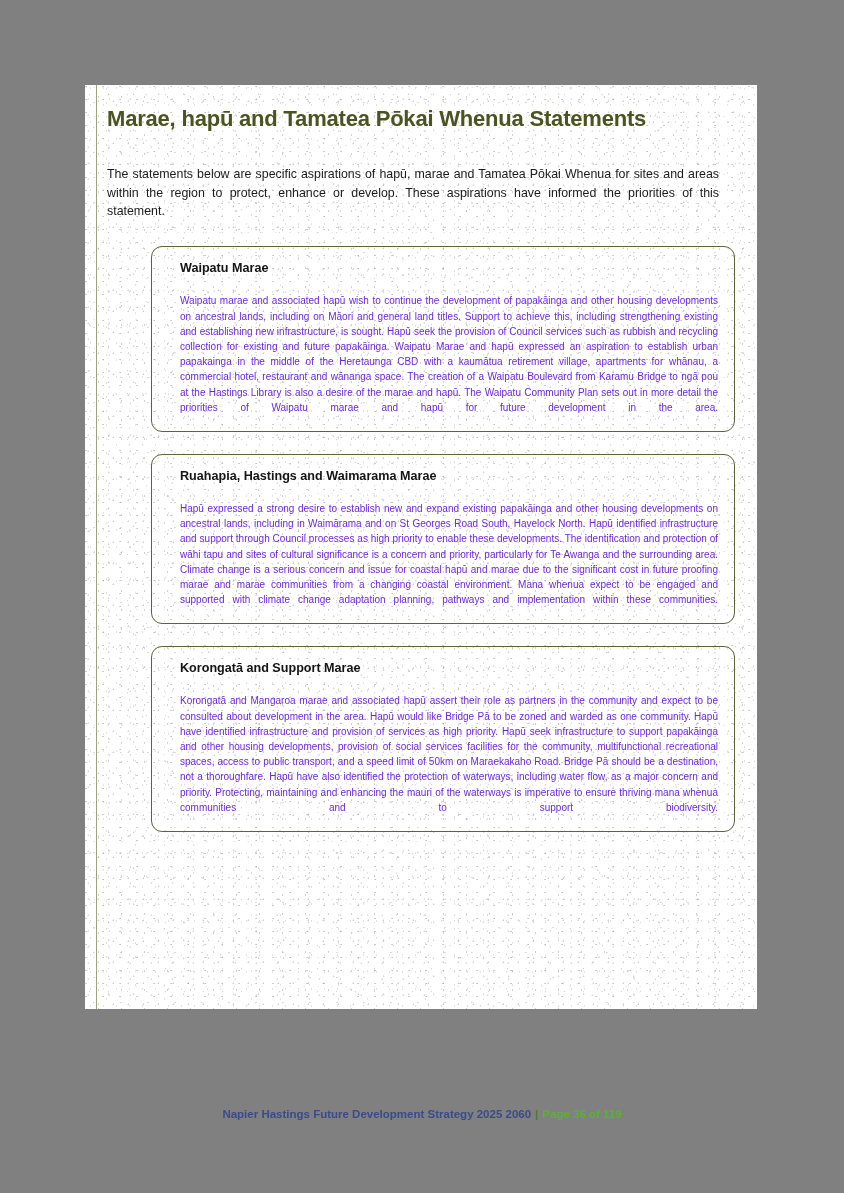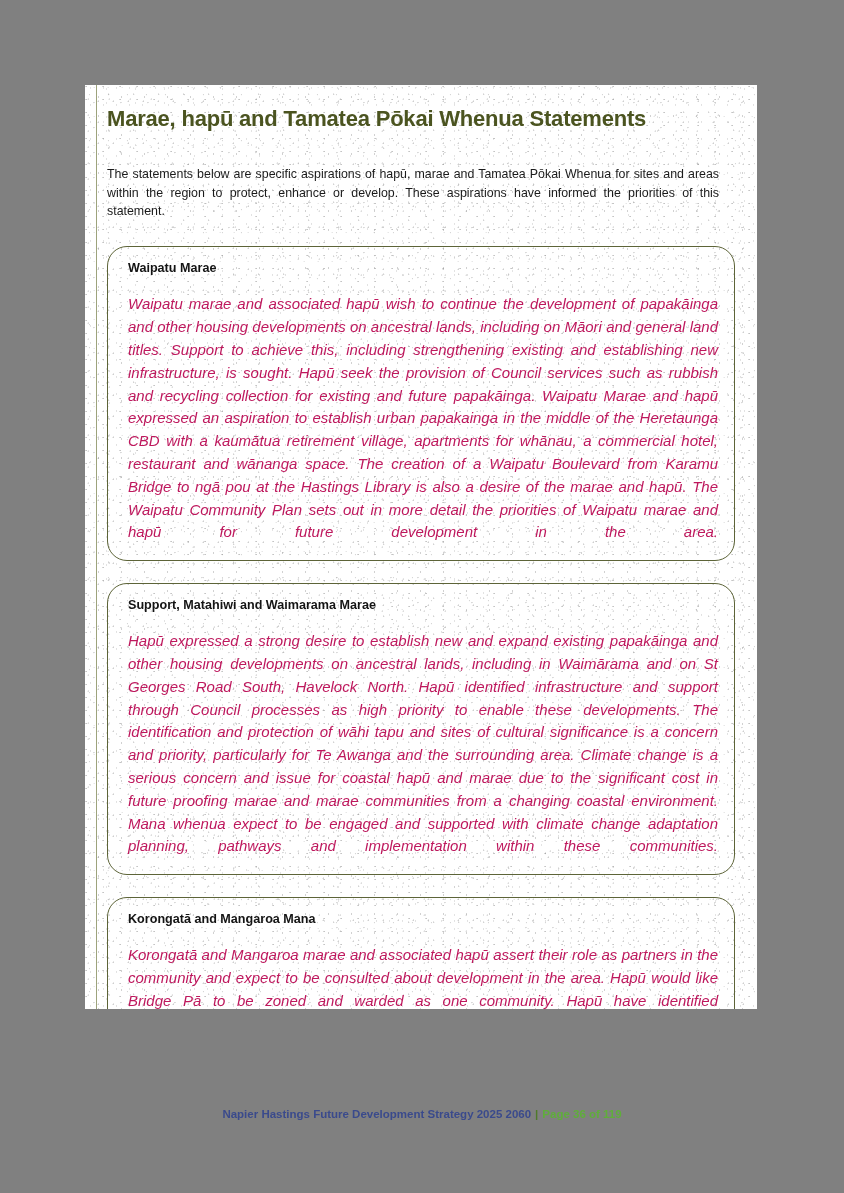--- a/index.html
+++ b/index.html
@@ -81,40 +81,40 @@
     font-size: 12.4px;
     line-height: 1.48;
     color: #1b1b1b;
     text-align: justify;
     margin: 0 16px 26px 0;
   }
 
   
   .card {
     border: 1.3px solid #5d6438;
-    border-radius: 20px;
-    padding: 14px 16px 16px 20px;
+    border-radius: 11px;
+    padding: 14px 16px 16px 28px;
     margin-bottom: 22px;
     background: transparent;
     box-sizing: border-box;
+    margin-left: 44px;
   }
   .card-title {
     font-size: 12.6px;
     font-weight: bold;
     color: #141414;
     margin: 0 0 17px 0;
     line-height: 1.2;
   }
   .card-body {
-    font-size: 15px;
+    font-size: 10px;
     line-height: 1.52;
-    color: #be185d;
+    color: #6d28d9;
     text-align: justify;
     margin: 0;
-    font-style: italic;
   }
   .card-body.last-line-full {
     text-align-last: justify;
   }
 
   
   .footer {
     position: absolute;
     left: 0;
     right: 0;
@@ -139,26 +139,26 @@
     <h1 class="doc-title">Marae, hapū and Tamatea Pōkai Whenua Statements</h1>
 
     <p class="intro">The statements below are specific aspirations of hapū, marae and Tamatea Pōkai Whenua for sites and areas within the region to protect, enhance or develop.  These aspirations have informed the priorities of this statement.</p>
 
     <section class="card">
       <h2 class="card-title">Waipatu Marae</h2>
       <p class="card-body last-line-full">Waipatu marae and associated hapū wish to continue the development of papakāinga and other housing developments on ancestral lands, including on Māori and general land titles. Support to achieve this, including strengthening existing and establishing new infrastructure, is sought. Hapū seek the provision of Council services such as rubbish and recycling collection for existing and future papakāinga. Waipatu Marae and hapū expressed an aspiration to establish urban papakainga in the middle of the Heretaunga CBD with a kaumātua retirement village, apartments for whānau, a commercial hotel, restaurant and wānanga space. The creation of a Waipatu Boulevard from Karamu Bridge to ngā pou at the Hastings Library is also a desire of the marae and hapū. The Waipatu Community Plan sets out in more detail the priorities of Waipatu marae and hapū for future development in the area.</p>
     </section>
 
     <section class="card">
-      <h2 class="card-title">Support, Matahiwi and Waimarama Marae</h2>
+      <h2 class="card-title">Ruahapia, Hastings and Waimarama Marae</h2>
       <p class="card-body last-line-full">Hapū expressed a strong desire to establish new and expand existing papakāinga and other housing developments on ancestral lands, including in Waimārama and on St Georges Road South, Havelock North. Hapū identified infrastructure and support through Council processes as high priority to enable these developments. The identification and protection of wāhi tapu and sites of cultural significance is a concern and priority, particularly for Te Awanga and the surrounding area. Climate change is a serious concern and issue for coastal hapū and marae due to the significant cost in future proofing marae and marae communities from a changing coastal environment. Mana whenua expect to be engaged and supported with climate change adaptation planning, pathways and implementation within these communities.</p>
     </section>
 
     <section class="card">
-      <h2 class="card-title">Korongatā and Mangaroa Mana</h2>
+      <h2 class="card-title">Korongatā and Support Marae</h2>
       <p class="card-body last-line-full">Korongatā and Mangaroa marae and associated hapū assert their role as partners in the community and expect to be consulted about development in the area.  Hapū would like Bridge Pā to be zoned and warded as one community.  Hapū have identified infrastructure and provision of services as high priority.  Hapū seek infrastructure to support papakāinga and other housing developments, provision of social services facilities for the community, multifunctional recreational spaces, access to public transport, and a speed limit of 50km on Maraekakaho Road. Bridge Pā should be a destination, not a thoroughfare. Hapū have also identified the protection of waterways, including water flow, as a major concern and priority. Protecting, maintaining and enhancing the mauri of the waterways is imperative to ensure thriving mana whenua communities and to support biodiversity.</p>
     </section>
 
   </div>
 </div>
 
 <div class="footer">
   <span class="footer-doc">Napier Hastings Future Development Strategy 2025 2060</span><span class="footer-sep">|</span><span class="footer-page">Page 36 of 119</span>
 </div>
 

